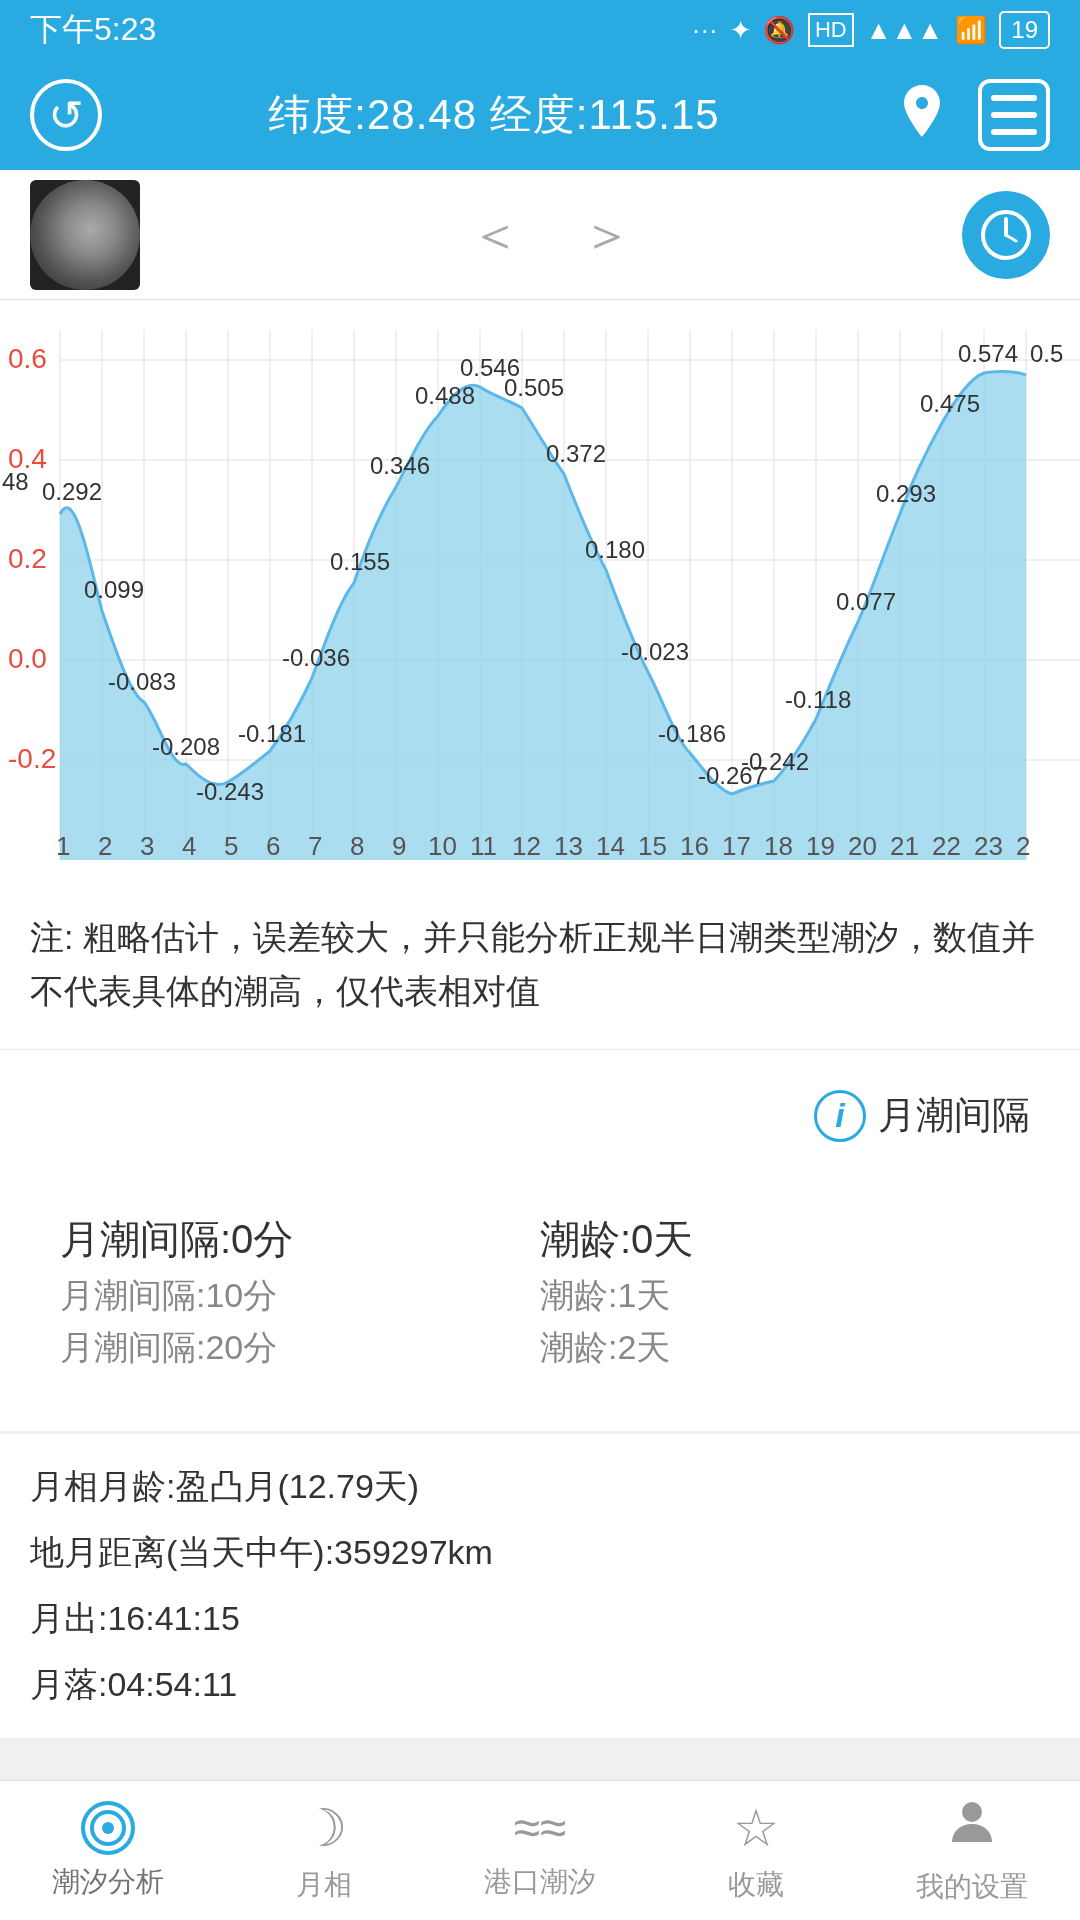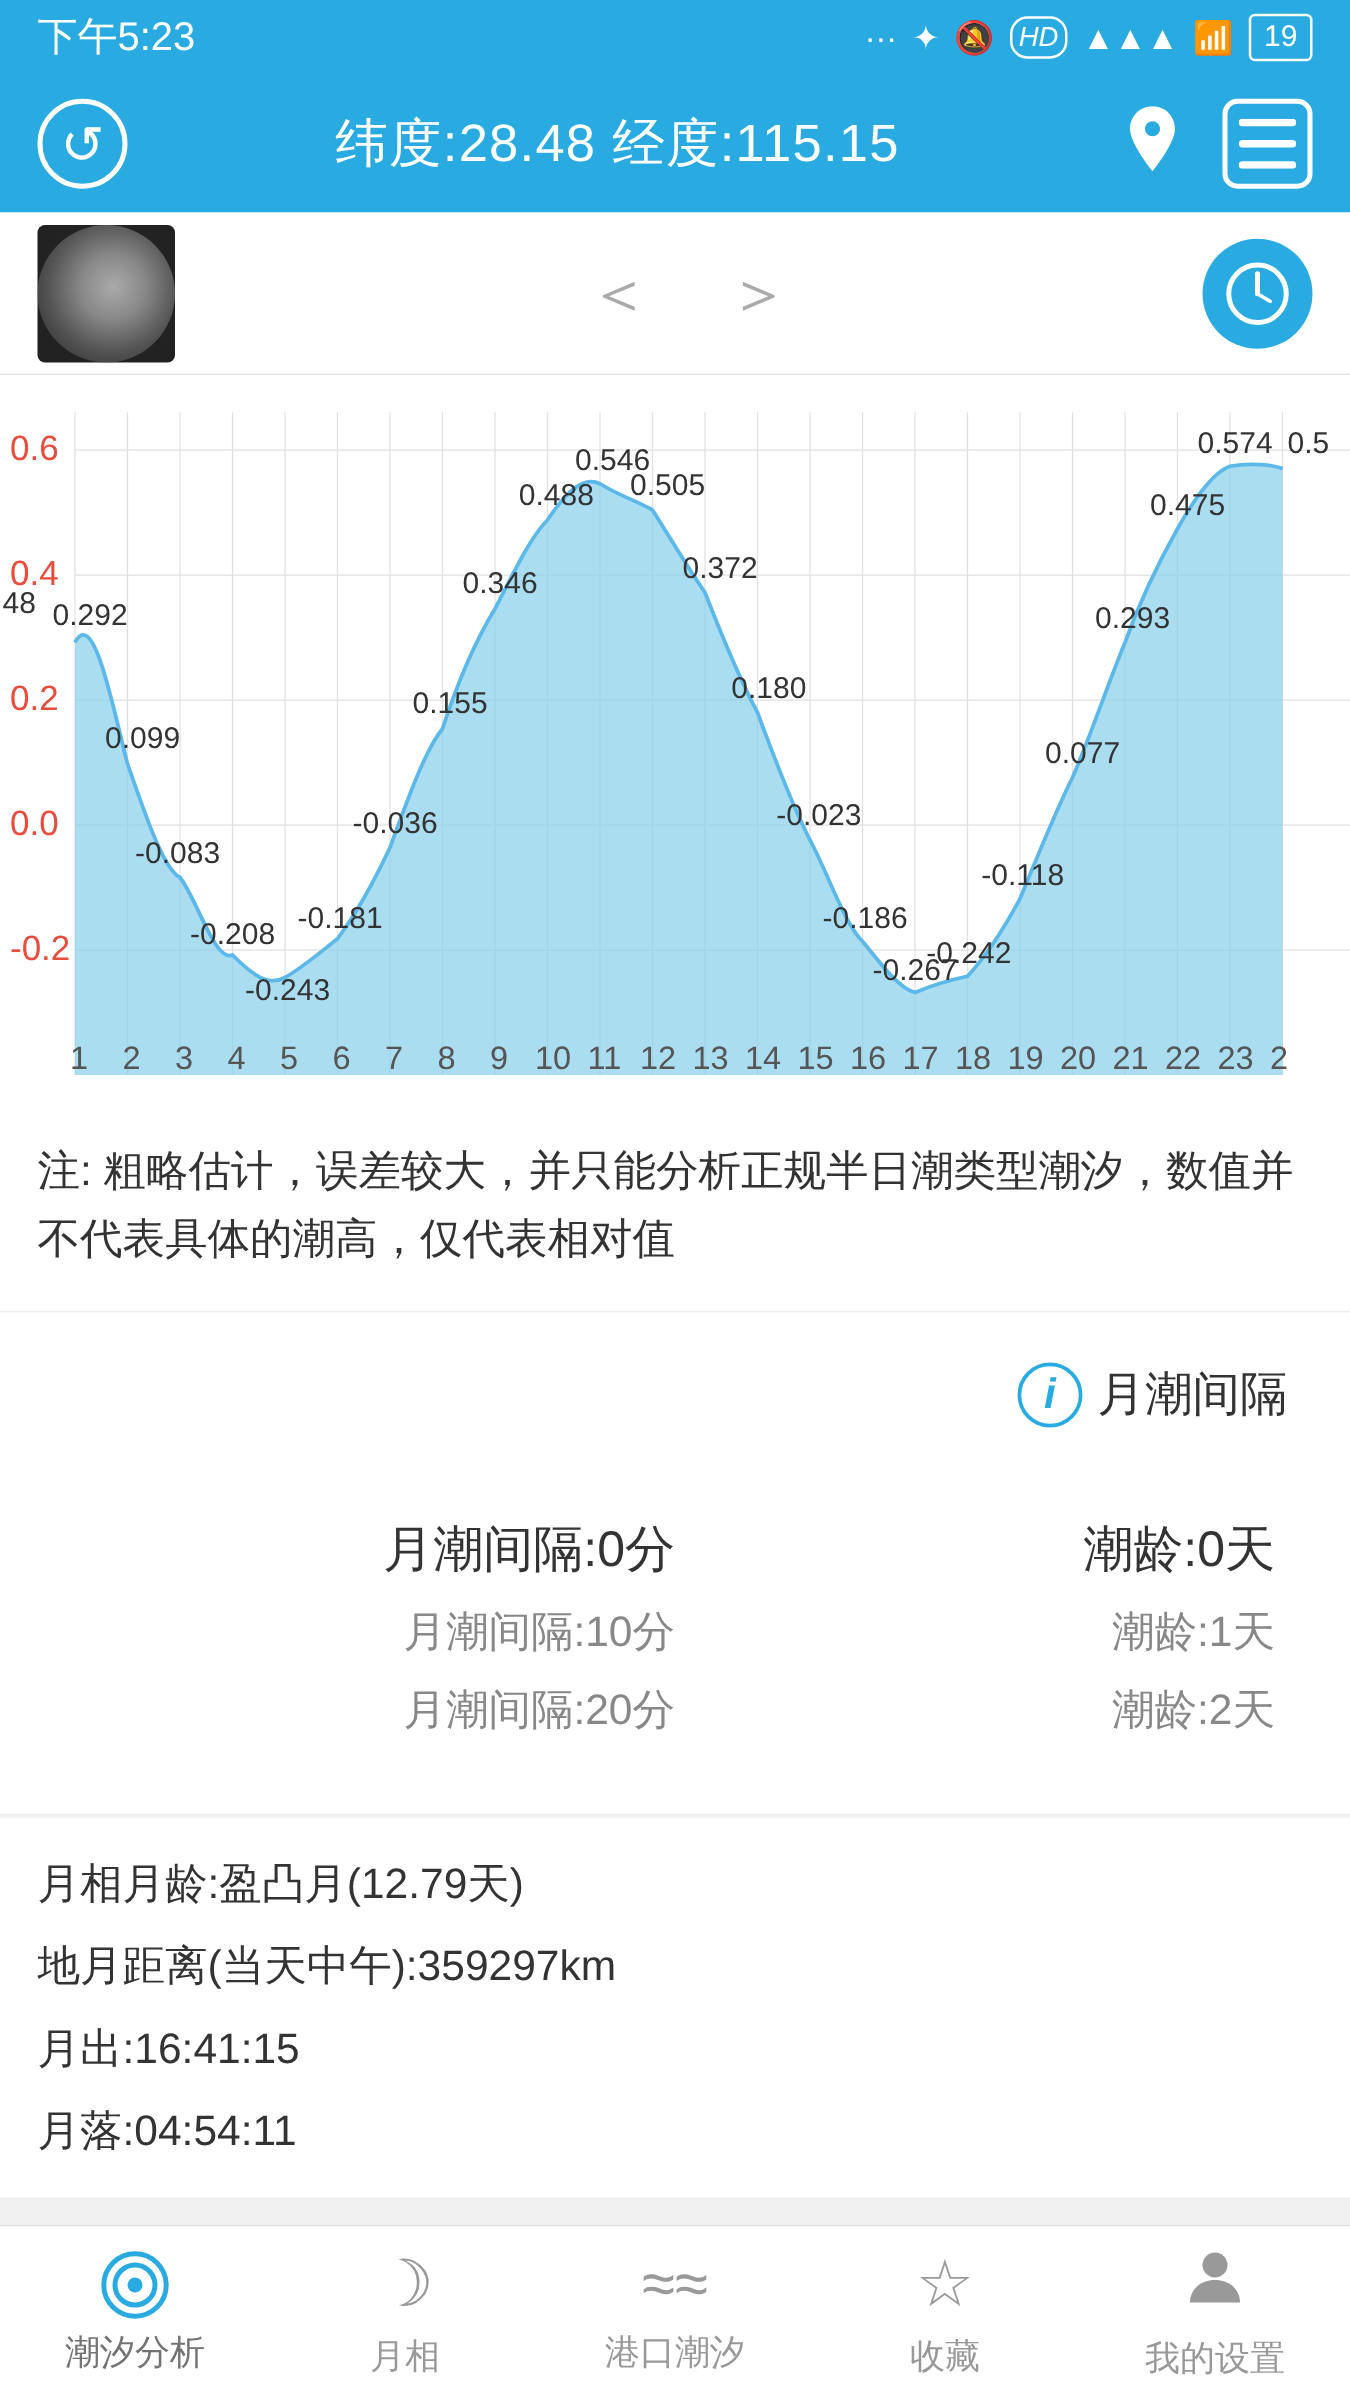--- a/index.html
+++ b/index.html
@@ -164,22 +164,22 @@
     .data-grid {
       background: white;
       display: grid;
       grid-template-columns: 1fr 1fr;
       padding: 20px 30px 40px;
       gap: 30px 0;
     }
     .data-col {
       display: flex;
       flex-direction: column;
-      align-items: flex-end;
-      gap: 16px;
+      align-items: flex-start;
+      gap: 6px;
     }
     .data-main {
       font-size: 40px;
       color: #333;
       font-weight: 500;
     }
     .data-sub {
       font-size: 34px;
       color: #888;
     }
@@ -247,21 +247,21 @@
   </style>
 </head>
 <body>
 
 <div class="status-bar">
   <span class="status-time">下午5:23</span>
   <div class="status-icons">
     <span>···</span>
     <span>✦</span>
     <span>🔕</span>
-    <span style="font-size:22px;border:2px solid white;padding:2px 5px;border-radius:14px;font-style:italic;">HD</span>
+    <span style="font-size:22px;border:2px solid white;padding:2px 5px;border-radius:1px;">HD</span>
     <span>▲▲▲</span>
     <span>📶</span>
     <span style="border:2px solid white;border-radius:5px;padding:3px 10px;font-size:24px;">19</span>
   </div>
 </div>
 
 <div class="header-bar">
   <div class="header-refresh">
     <span>↺</span>
   </div>

